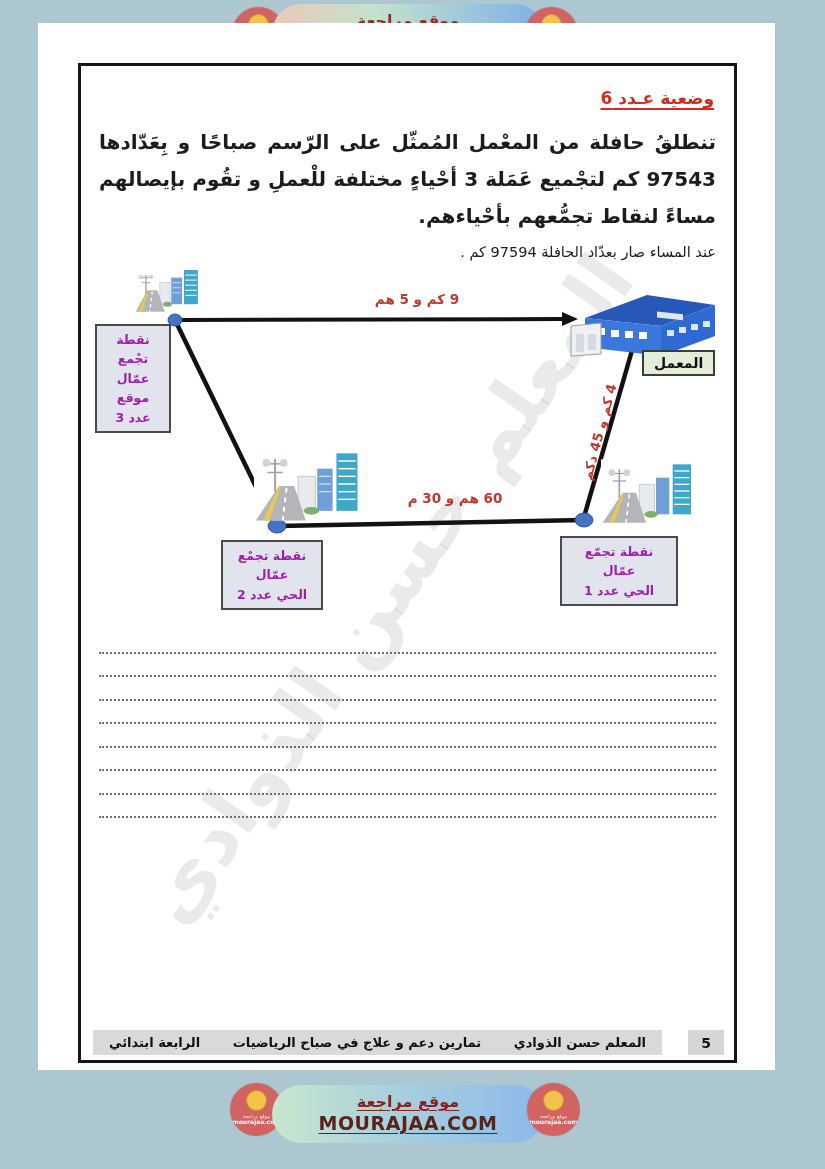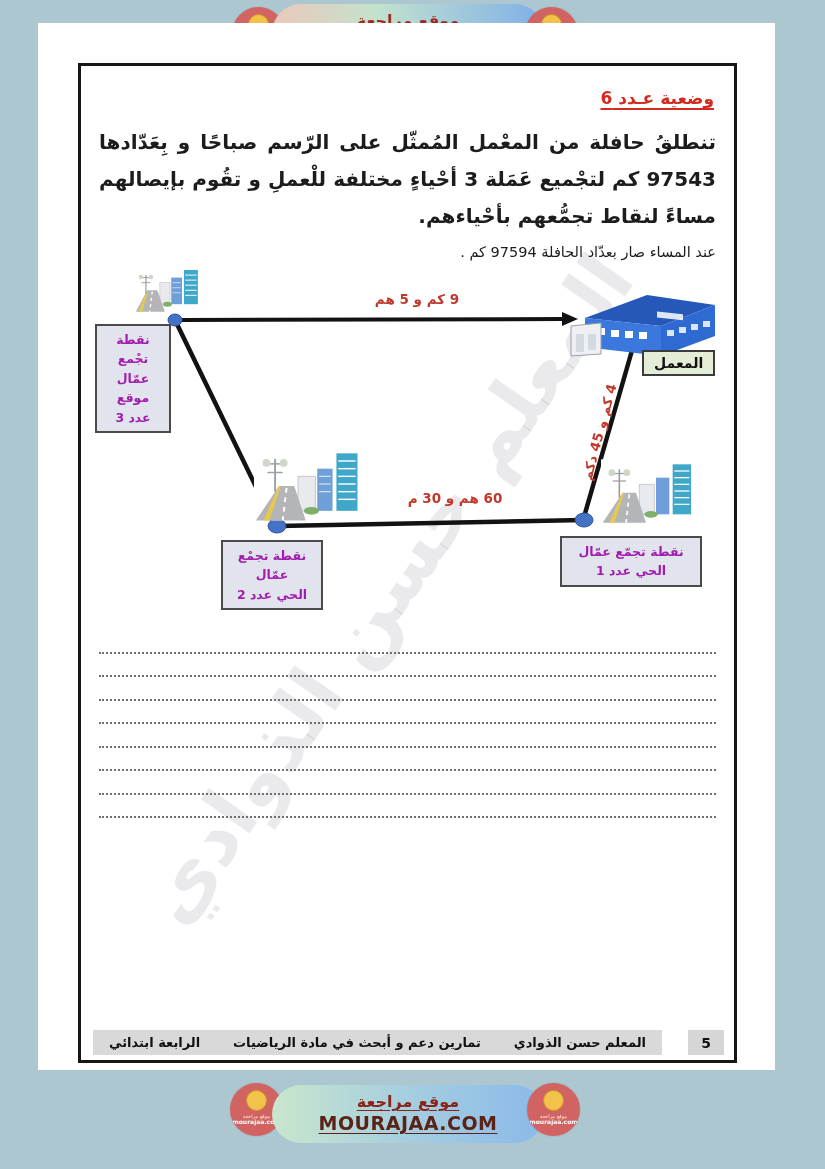--- a/index.html
+++ b/index.html
@@ -240,21 +240,21 @@
 
         <div class="pt-label" style="left:14px; top:60px; width:76px;">
           <div>نقطة تجْمع</div>
           <div>عمّال موقع</div>
           <div>عدد 3</div>
         </div>
         <div class="pt-label" style="left:140px; top:276px; width:102px;">
           <div>نقطة تجمْع عمّال</div>
           <div>الحي عدد 2</div>
         </div>
-        <div class="pt-label" style="left:479px; top:272px; width:142px;text-align:center;">
+        <div class="pt-label" style="left:479px; top:272px; width:118px;text-align:center;">
           <div>نقطة تجمّع عمّال</div>
           <div>الحي عدد 1</div>
         </div>
 
         <div class="factory-label" style="left:561px; top:86px;">المعمل</div>
       </div>
 
 
       <div class="answers" id="answers">
           <div class="dotline"></div>
@@ -265,21 +265,21 @@
           <div class="dotline"></div>
           <div class="dotline"></div>
           <div class="dotline"></div>
         </div>
 
       
       <div class="footer-row">
         <div class="page-box">5</div>
         <div class="footer-bar">
           <span>المعلم حسن الذوادي</span>
-          <span>تمارين دعم و أبحث في مادة الرياضيات</span>
+          <span>تمارين دعم و علاج في صباح الرياضيات</span>
           <span>الرابعة ابتدائي</span>
         </div>
       </div>
 
     </div>
   </div>
 </div>
 
 <div class="site-logo logo-bl">
   <div class="sun"></div>

